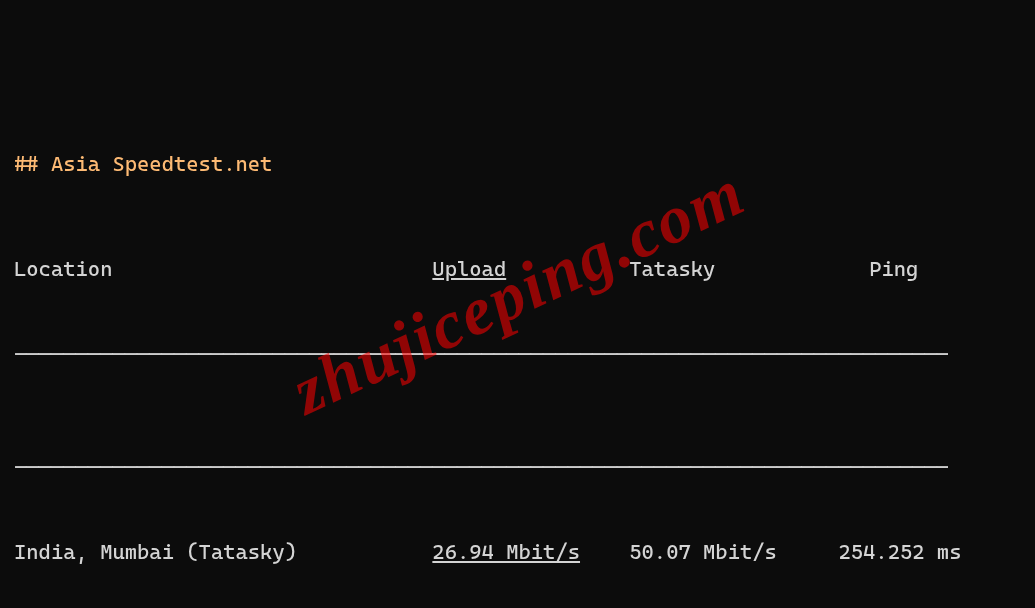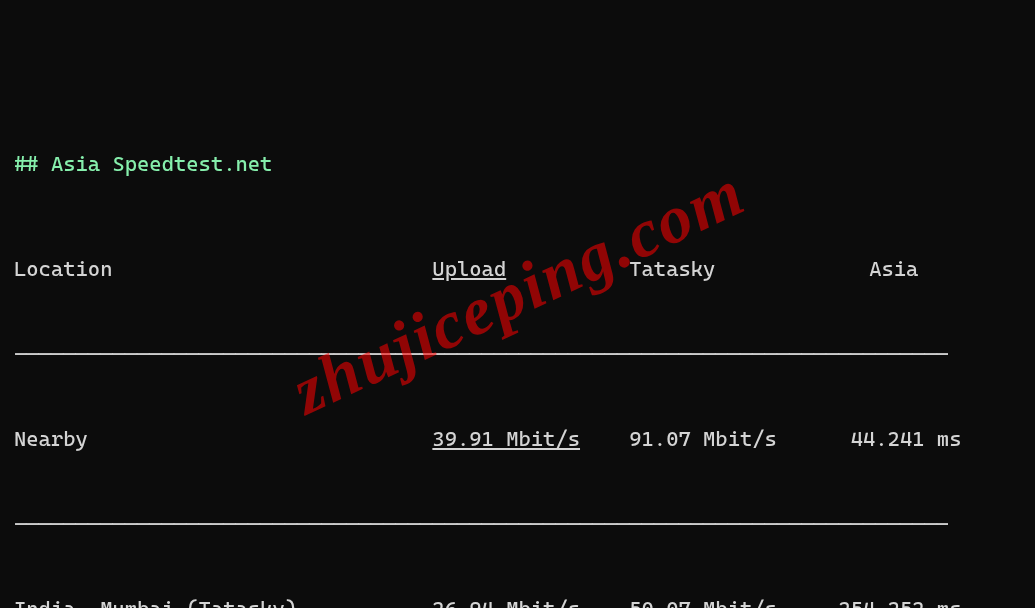--- a/index.html
+++ b/index.html
@@ -8,21 +8,21 @@
       background: #0c0c0c;
       color: #d4d4d4;
       font-family: "Cascadia Code", "Consolas", "Courier New", monospace;
       font-size: 21px;
       line-height: 1.35;
       width: 1035px;
       box-sizing: border-box;
       white-space: pre;
     }
     .title {
-      color: #86efac;
+      color: #fdba74;
       margin-bottom: 20px;
     }
     .row {
       display: block;
     }
     .col-loc { display: inline-block; width: 34ch; }
     .col-up  { display: inline-block; width: 16ch; text-decoration: underline; }
     .col-dl  { display: inline-block; width: 16ch; }
     .col-ping{ display: inline-block; width: 11ch; text-align: right; }
     .divider { color: #cccccc; letter-spacing: 0; }
@@ -43,25 +43,24 @@
     .wrap { position: relative; }
   </style>
 </head>
 <body>
 <div class="wrap">
 
 
 
 <div class="title">## Asia Speedtest.net</div>
 
-<div class="row header"><span class="col-loc">Location</span><span class="col-up">Upload</span><span class="col-dl">Tatasky</span><span class="col-ping">Asia</span></div>
+<div class="row header"><span class="col-loc">Location</span><span class="col-up">Upload</span><span class="col-dl">Tatasky</span><span class="col-ping">Ping</span></div>
 
 <div class="divider">----------------------------------------------------------------------------</div>
 
-<div class="row"><span class="col-loc">Nearby</span><span class="col-up">39.91 Mbit/s</span><span class="col-dl">91.07 Mbit/s</span><span class="col-ping">44.241 ms</span></div>
 
 <div class="divider">----------------------------------------------------------------------------</div>
 
 <div id="rows"><div class="row"><span class="col-loc">India, Mumbai (Tatasky)</span><span class="col-up">26.94 Mbit/s</span><span class="col-dl">50.07 Mbit/s</span><span class="col-ping">254.252 ms</span></div></div>
 
 
 
 <div class="watermark">zhujiceping.com</div>
 
 </div>

